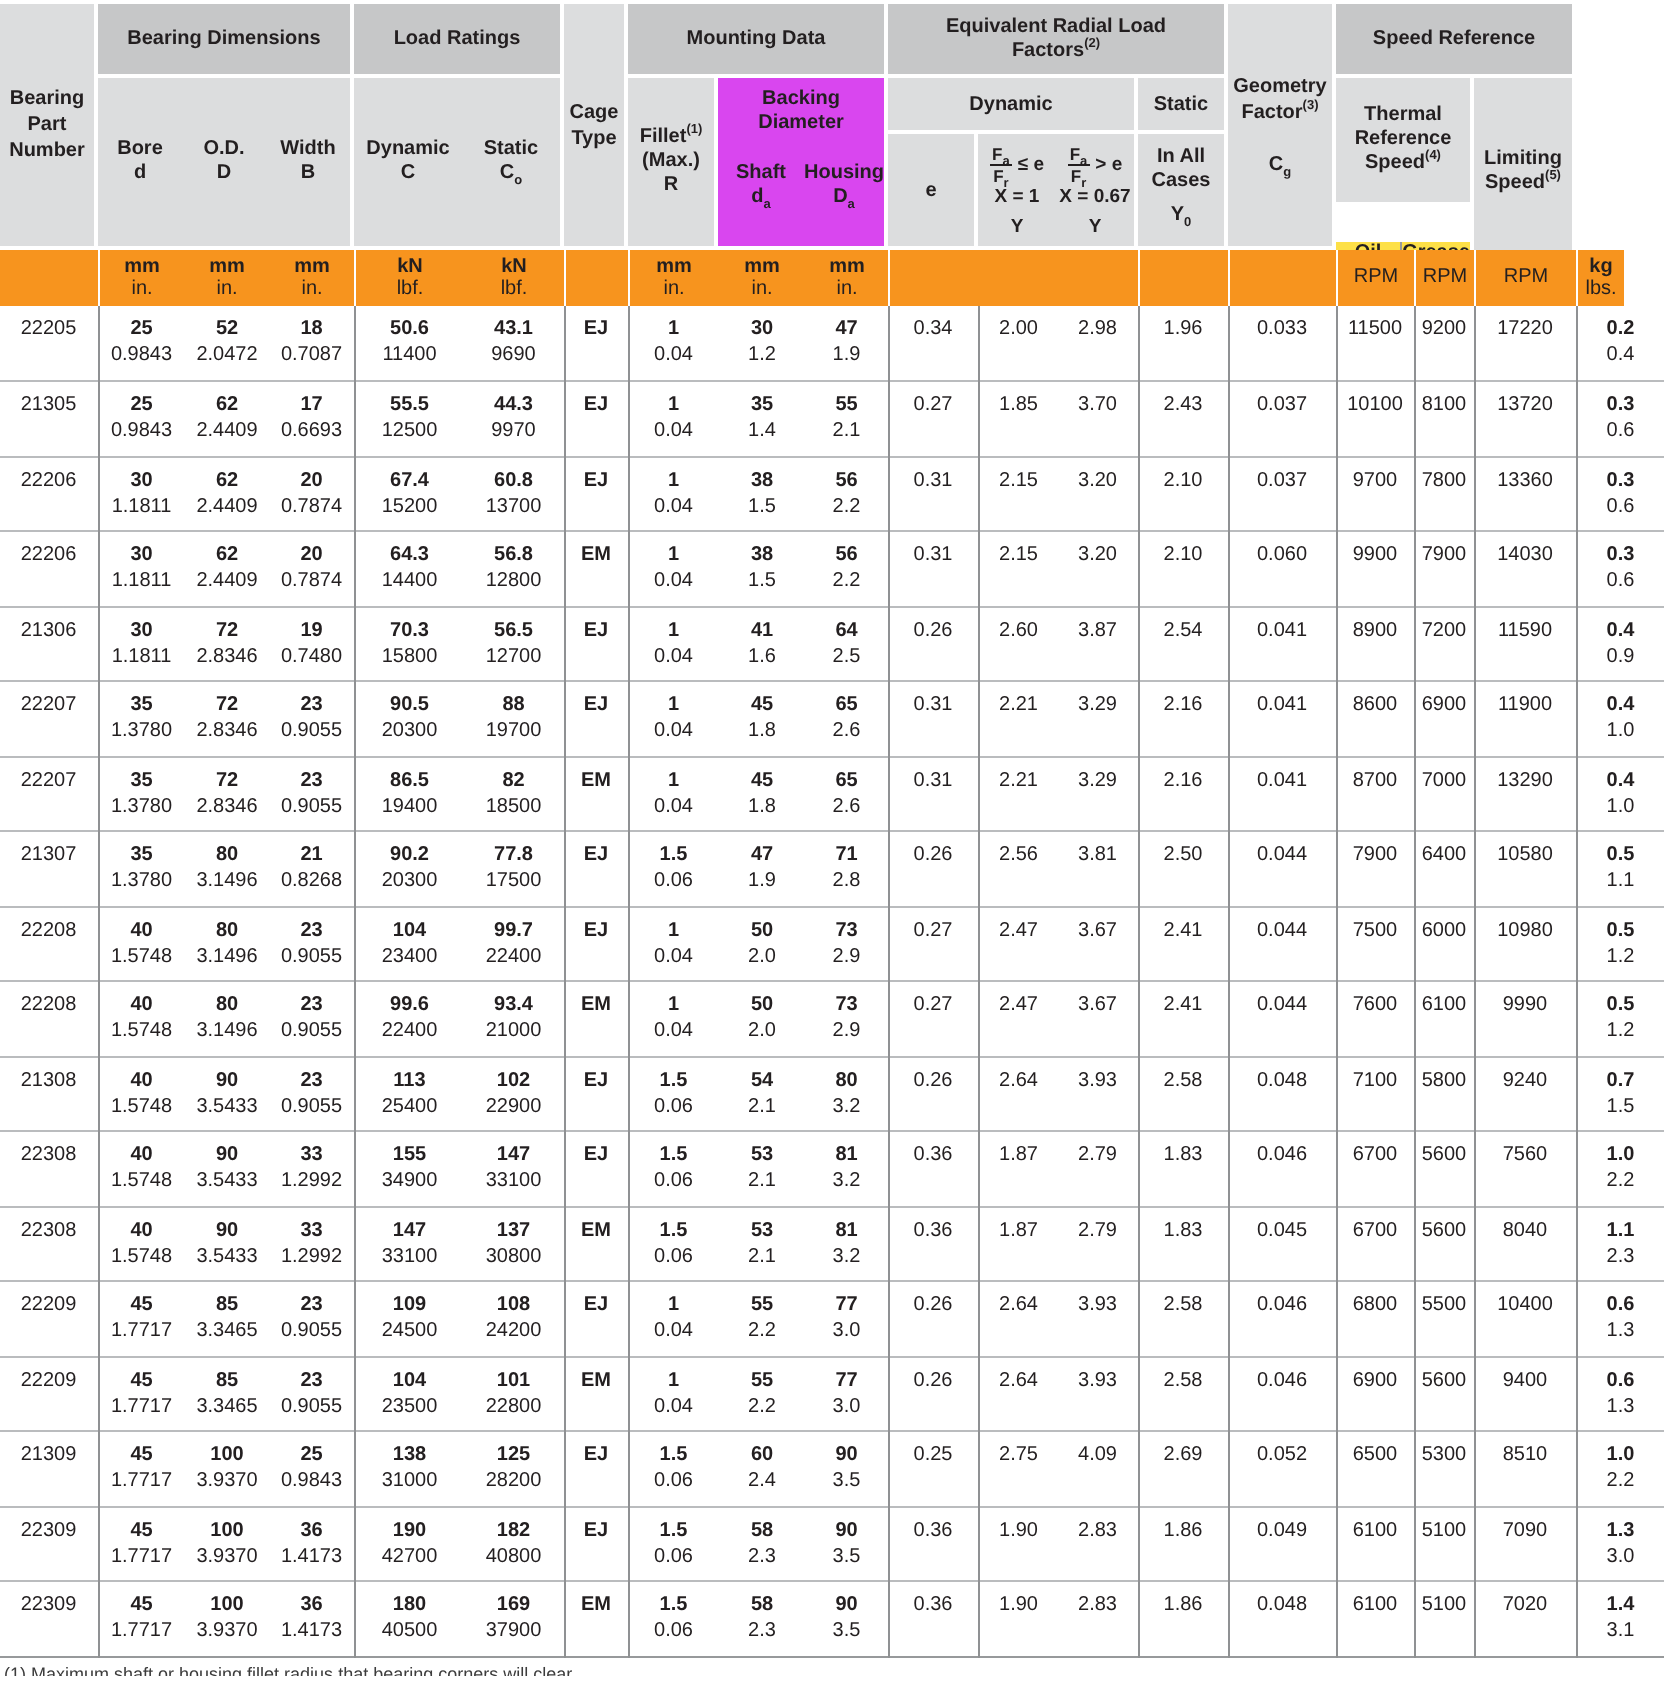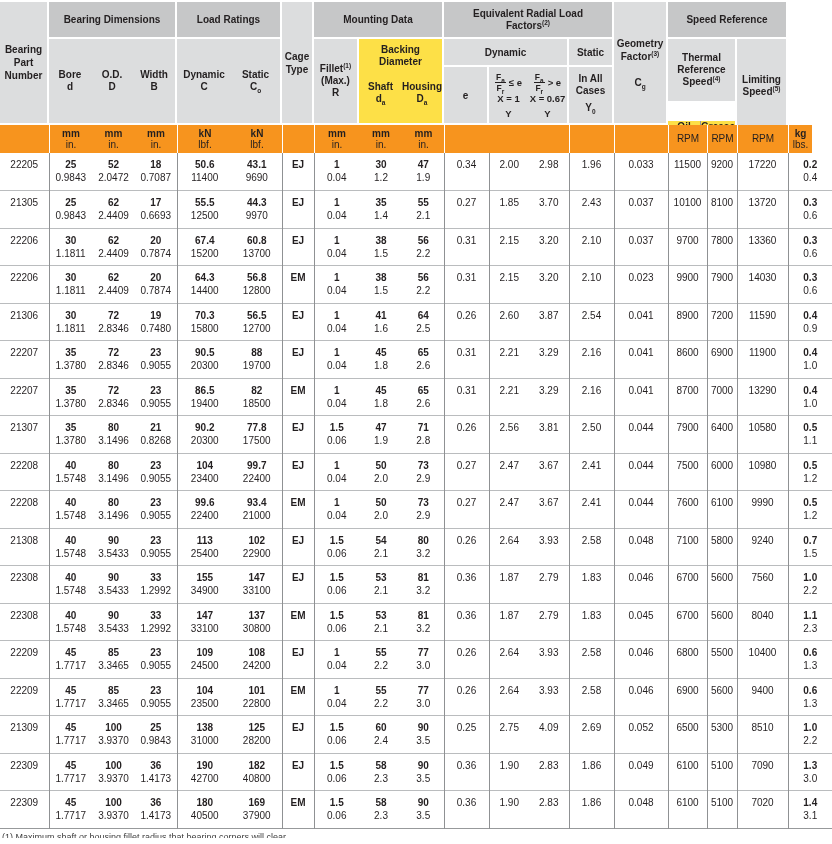--- a/index.html
+++ b/index.html
@@ -16,21 +16,21 @@
   .band{background:#c6c7c8;height:35px;margin-bottom:2px;display:flex;flex-direction:column;
         align-items:center;justify-content:center;text-align:center;font-weight:bold;
         font-size:10px;line-height:12px;flex:none}
   .sub{background:#dcddde;flex:1;display:flex}
   .subw{flex:1;display:flex;background:#fff}
   .dcol{display:flex;flex-direction:column;justify-content:center;text-align:center;
         font-weight:bold;font-size:10px;line-height:12px}
   .fillet{width:45px;box-sizing:border-box;border-right:2px solid #fff;background:#dcddde;
           display:flex;flex-direction:column;justify-content:center;text-align:center;
           font-weight:bold;font-size:10px;line-height:12px}
-  .backing{width:83px;background:#fde047;display:flex;flex-direction:column}
+  .backing{width:83px;background:#d946ef;display:flex;flex-direction:column}
   .btitle{padding-top:5px;text-align:center;font-weight:bold;font-size:10px;line-height:12px}
   .brow{flex:1;display:flex;align-items:center;padding-bottom:6px}
   .er1{height:26px;margin-bottom:2px;display:flex;background:#fff}
   .erdyn{width:125px;box-sizing:border-box;border-right:2px solid #fff;background:#dcddde;
          display:flex;align-items:center;justify-content:center;font-weight:bold;font-size:10px}
   .erstat{width:43px;background:#dcddde;display:flex;align-items:center;justify-content:center;
           font-weight:bold;font-size:10px}
   .er2{flex:1;display:flex;background:#fff}
   .ecell{width:45px;box-sizing:border-box;border-right:2px solid #fff;background:#dcddde;
          display:flex;align-items:center;justify-content:center;font-weight:bold;font-size:10px}
@@ -561,21 +561,21 @@
           <td class="vl">
             <div class="v">2.15</div>
           </td>
           <td>
             <div class="v">3.20</div>
           </td>
           <td class="vl">
             <div class="v">2.10</div>
           </td>
           <td class="vl">
-            <div class="v">0.023</div>
+            <div class="v">0.060</div>
           </td>
           <td class="vl">
             <div class="v">9900</div>
           </td>
           <td class="vl">
             <div class="v">7900</div>
           </td>
           <td class="vl">
             <div class="v">14030</div>
           </td>

